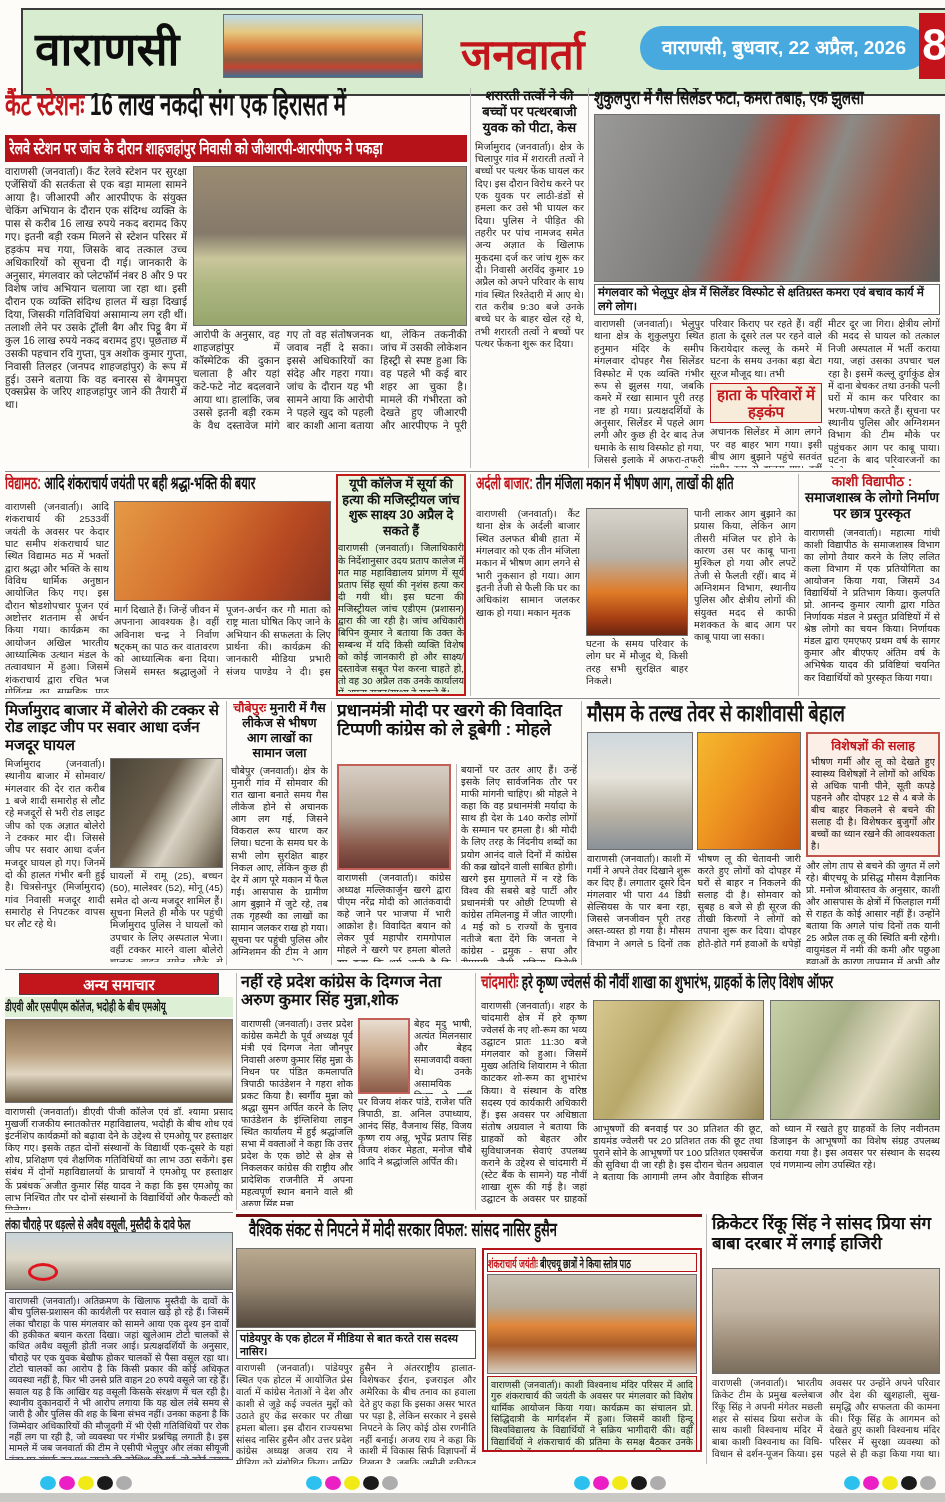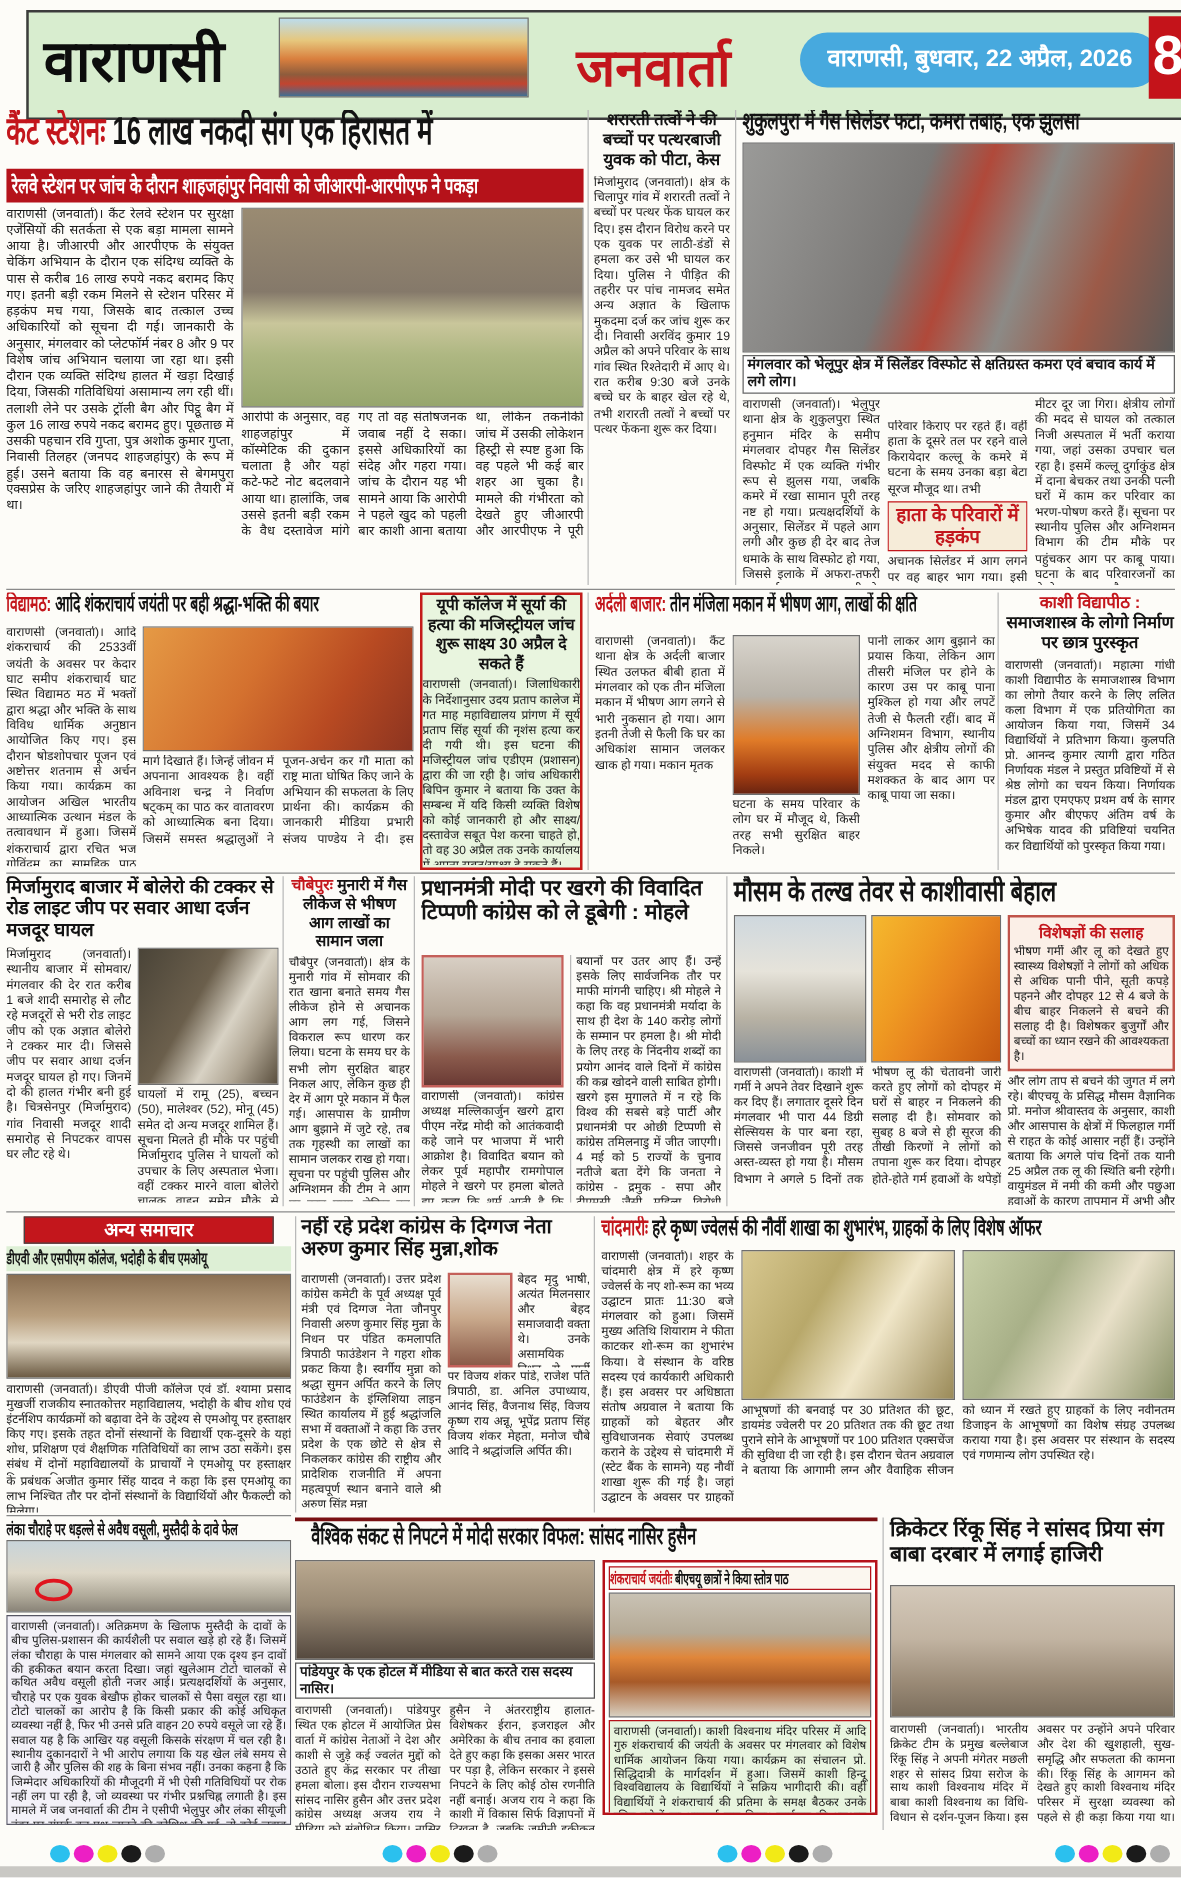--- a/index.html
+++ b/index.html
@@ -64,21 +64,21 @@
   </div>
 
   <div class="art vl" style="left:588px;top:88px;width:352px;height:380px;padding-left:5px;">
     <div class="hl" style="height:24px;">
       <span class="nw" style="transform:scaleX(.72);font-size:19px;">शुकुलपुरा में गैस सिलेंडर फटा, कमरा तबाह, एक झुलसा</span>
     </div>
     <div class="photo" style="height:168px;margin-top:2px;background:linear-gradient(110deg,#9a9a98 0%,#7a7876 38%,#b0493a 50%,#8c8a86 64%,#9c5a48 80%,#5c5a58 100%);"></div>
     <div class="cap" style="border-width:1.5px;border-color:#666;">मंगलवार को भेलूपुर क्षेत्र में सिलेंडर विस्फोट से क्षतिग्रस्त कमरा एवं बचाव कार्य में लगे लोग।</div>
     <div style="display:flex;gap:6px;margin-top:3px;height:152px;overflow:hidden;">
       <div class="body" style="width:110px;font-size:9.8px;">वाराणसी (जनवार्ता)। भेलुपुर थाना क्षेत्र के शुकुलपुरा स्थित हनुमान मंदिर के समीप मंगलवार दोपहर गैस सिलेंडर विस्फोट में एक व्यक्ति गंभीर रूप से झुलस गया, जबकि कमरे में रखा सामान पूरी तरह नष्ट हो गया। प्रत्यक्षदर्शियों के अनुसार, सिलेंडर में पहले आग लगी और कुछ ही देर बाद तेज धमाके के साथ विस्फोट हो गया, जिससे इलाके में अफरा-तफरी मच गई। प्राप्त जानकारी के अनुसार रामनरेश जायसवाल के हाता में 70 से अधिक</div>
-      <div style="width:112px;overflow:hidden;margin-top:18px;">
+      <div style="width:112px;overflow:hidden;">
         <div class="body" style="font-size:9.8px;">परिवार किराए पर रहते हैं। वहीं हाता के दूसरे तल पर रहने वाले किरायेदार कल्लू के कमरे में घटना के समय उनका बड़ा बेटा सूरज मौजूद था। तभी</div>
         <div class="subbox">हाता के परिवारों में हड़कंप</div>
         <div class="body" style="font-size:9.8px;">अचानक सिलेंडर में आग लगने पर वह बाहर भाग गया। इसी बीच आग बुझाने पहुंचे सतवंत गंभीर रूप से झुलस गए। वहीं विस्फोट इतना जोरदार था कि कमरे की टिन की छत उड़ गई और सिलेंडर करीब 100</div>
       </div>
       <div class="body" style="flex:1;font-size:9.8px;">मीटर दूर जा गिरा। क्षेत्रीय लोगों की मदद से घायल को तत्काल निजी अस्पताल में भर्ती कराया गया, जहां उसका उपचार चल रहा है। इसमें कल्लू दुर्गाकुंड क्षेत्र में दाना बेचकर तथा उनकी पत्नी घरों में काम कर परिवार का भरण-पोषण करते हैं। सूचना पर स्थानीय पुलिस और अग्निशमन विभाग की टीम मौके पर पहुंचकर आग पर काबू पाया। घटना के बाद परिवारजनों का रो-रोकर बुरा हाल है।</div>
     </div>
   </div>
 
   <div class="hr" style="top:471px;"></div>
 

